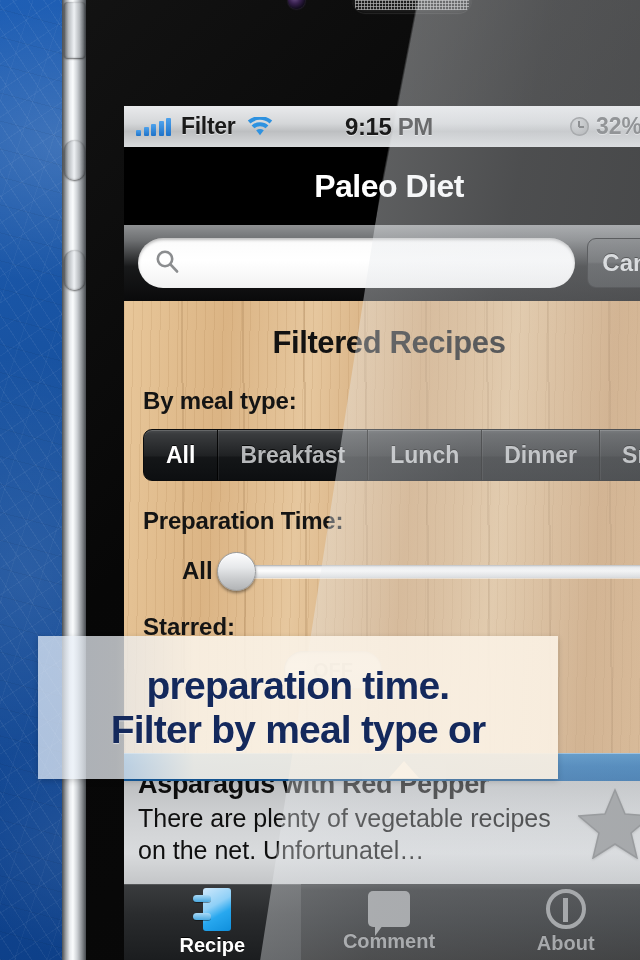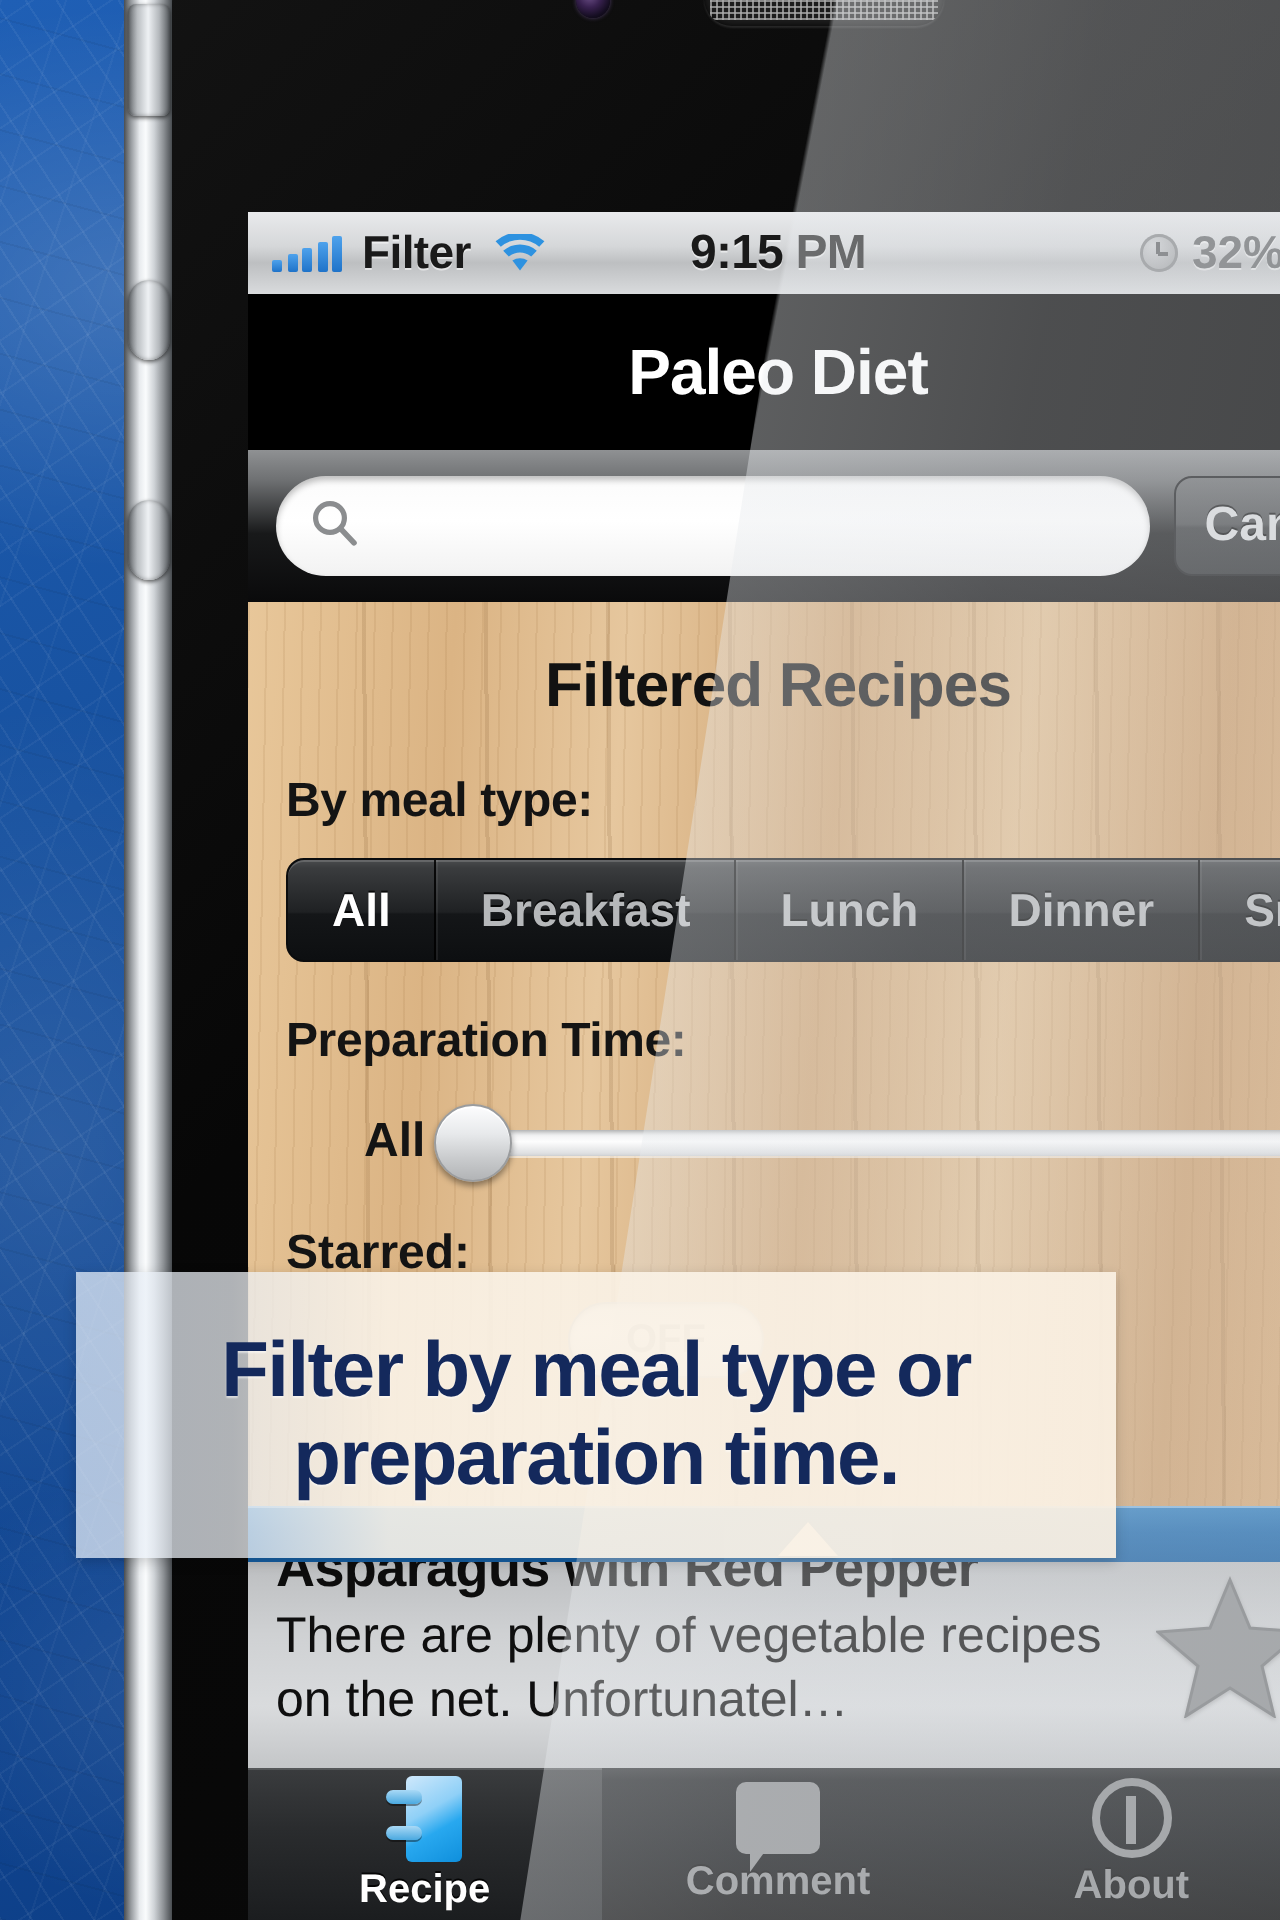--- a/index.html
+++ b/index.html
@@ -542,17 +542,17 @@
         <div class="icon-info"></div>
         <div class="label">About</div>
       </div>
     </div>
 
   </div>
 
   <div class="glare"></div>
 
   <div class="caption">
+    <div class="line">preparation time.</div>
     <div class="line">Filter by meal type or</div>
-    <div class="line">preparation time.</div>
   </div>
 
 </div>
 
 </body></html>

